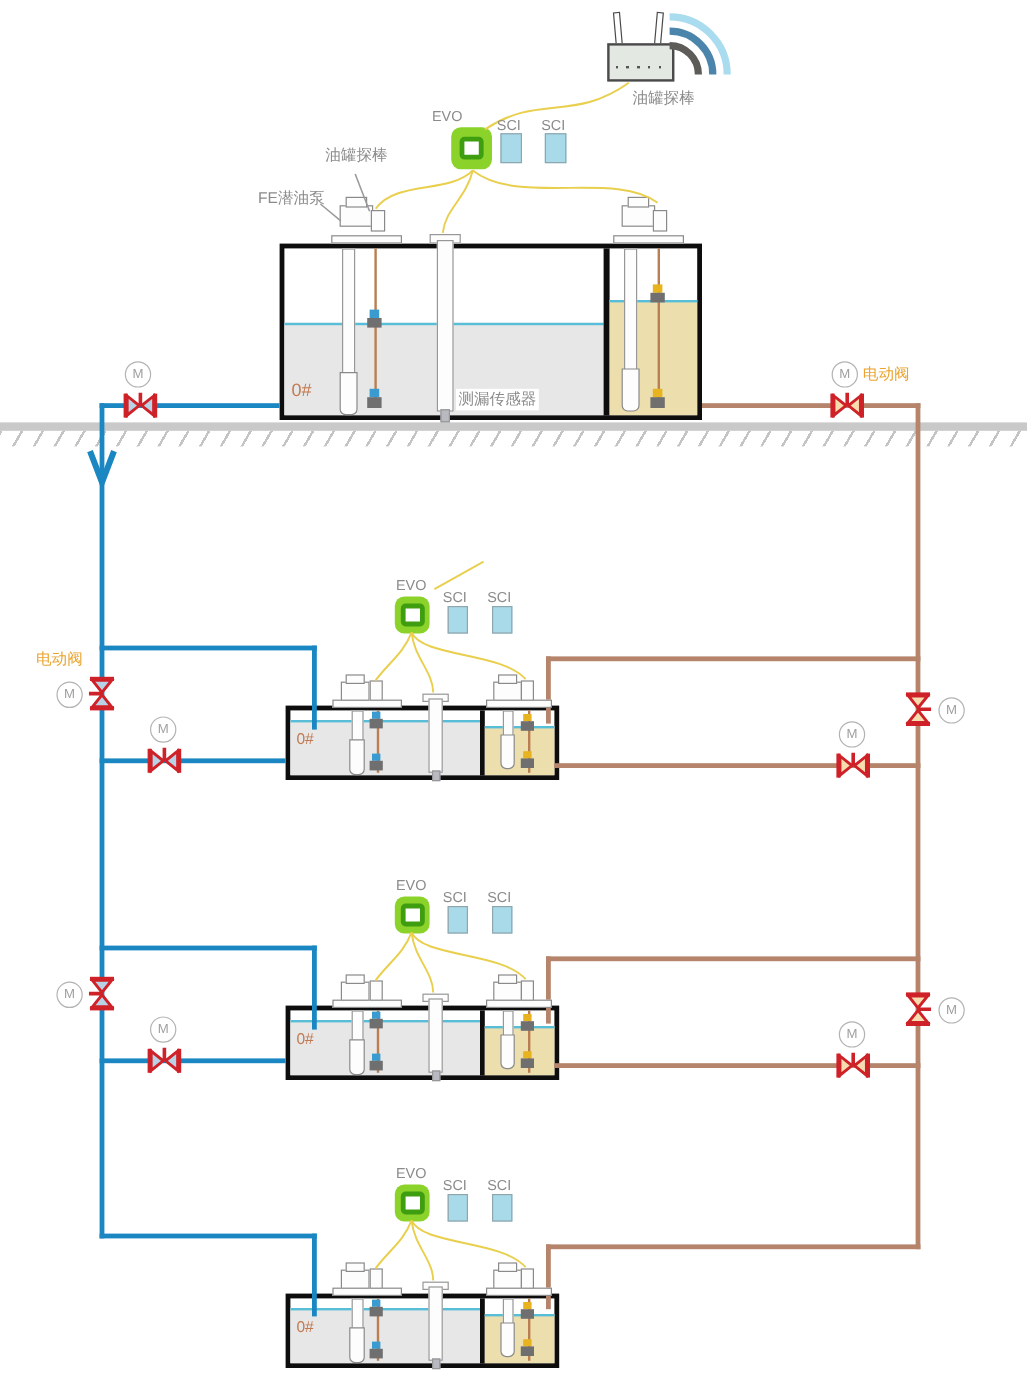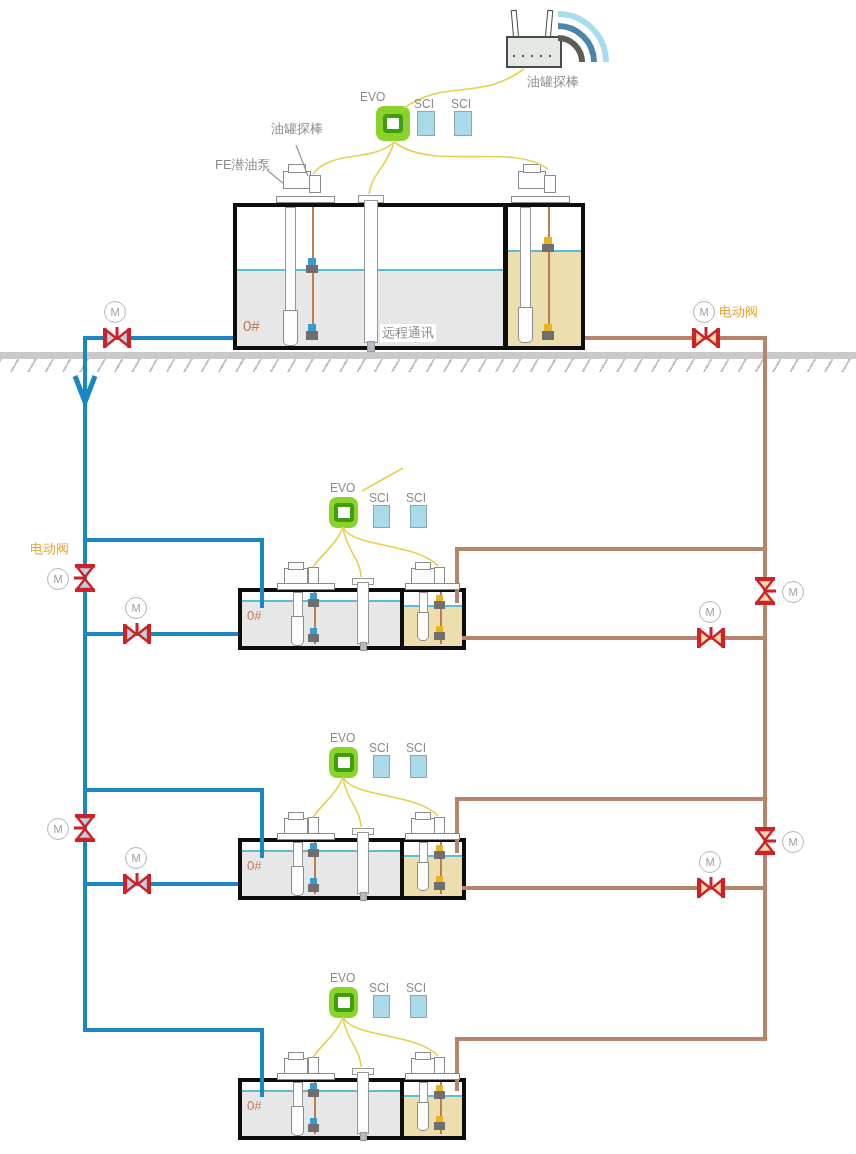--- a/index.html
+++ b/index.html
@@ -98,21 +98,21 @@
   <div class="pumpcyl" style="left:283px;top:310px;width:13px;height:34px;"></div>
   <div class="probe" style="left:312px;top:207px;height:133px;"></div>
   <div class="cap-blue" style="left:308px;top:258px;width:8px;height:7px;"></div>
   <div class="mk" style="left:306px;top:265px;width:12px;height:8px;"></div>
   <div class="cap-blue" style="left:308px;top:324px;width:8px;height:7px;"></div>
   <div class="mk" style="left:306px;top:331px;width:12px;height:9px;"></div>
 
   <div class="tube" style="left:358px;top:195px;width:24px;height:6px;"></div>
   <div class="tube" style="left:364px;top:200px;width:12px;height:141px;"></div>
   <div class="tube" style="left:367px;top:341px;width:6px;height:9px;background:#b9b9c2;"></div>
-  <span class="lbl onwhite" style="left:380px;top:324px;">远程通讯</span>
+  <span class="lbl onwhite" style="left:380px;top:324px;">测漏传感器</span>
 
   <div class="tube" style="left:520px;top:207px;width:9px;height:100px;"></div>
   <div class="pumpcyl" style="left:518px;top:307px;width:13px;height:34px;"></div>
   <div class="probe" style="left:548px;top:207px;height:133px;"></div>
   <div class="cap-yellow" style="left:544px;top:237px;width:8px;height:7px;"></div>
   <div class="mk" style="left:542px;top:244px;width:12px;height:8px;"></div>
   <div class="cap-yellow" style="left:544px;top:324px;width:8px;height:7px;"></div>
   <div class="mk" style="left:542px;top:331px;width:12px;height:9px;"></div>
 
   <div class="pipe" style="left:83px;top:336px;width:150px;height:4px;"></div>

